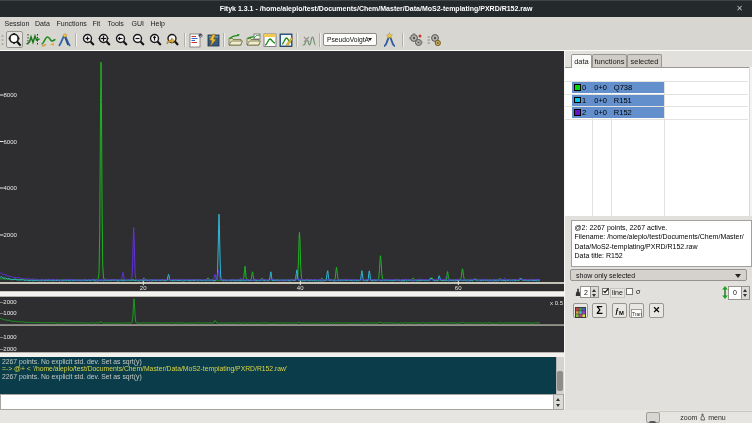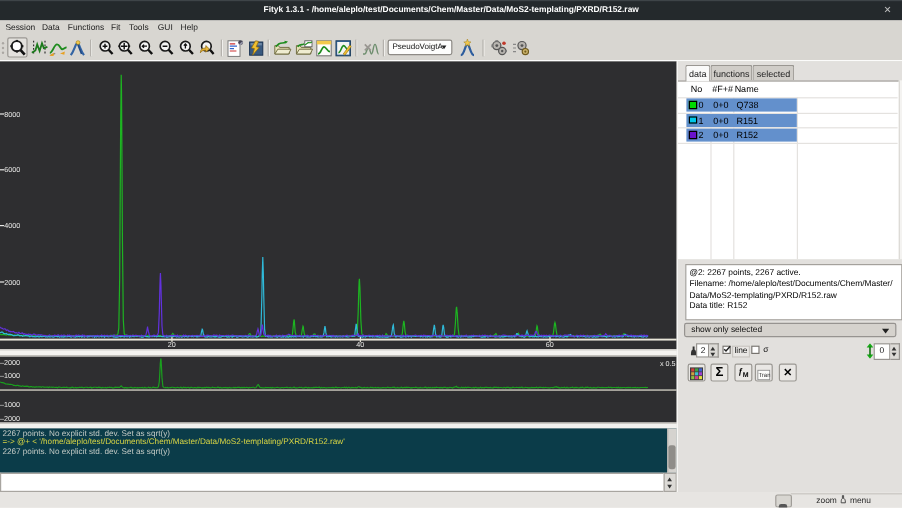--- a/index.html
+++ b/index.html
@@ -307,25 +307,20 @@
   <div id="sttext">zoom <svg width="7" height="8" style="vertical-align:-1px">
           <path d="M2 7 C2 4 2.5 3.5 3 3.5 L3 1 L4 1 L4 3.5 C5 3.5 5.5 4.5 5.5 7 Z" fill="none" stroke="#444" stroke-width="0.8"></path>
         </svg> menu</div>
 </div>
 
 <div class="abs" id="rpanel">
   <div class="tab" id="tab1">data</div>
   <div class="tab" id="tab2">functions</div>
   <div class="tab" id="tab3">selected</div>
   <div id="rtable">
-    <div class="hrow" style="top:1px">
-          <span class="rtxt" style="left:10.7px">No</span>
-          <span class="rtxt" style="left:28.6px">#F+#</span>
-          <span class="rtxt" style="left:47.2px">Name</span>
-        </div>
     <div class="rline" style="top:13px"></div>
     <div class="vline" style="left:26.7px;height:135px;top:13px"></div>
     <div class="vline" style="left:45.7px;height:135px;top:13px"></div>
     <div class="vline" style="left:98.6px;height:135px;top:13px"></div>
     <div class="selrow" style="top:14px"></div>
     <div class="selrow" style="top:26.5px"></div>
     <div class="selrow" style="top:39px"></div>
     <div class="rline" style="top:25.5px"></div>
     <div class="rline" style="top:38px"></div>
     <div class="rline" style="top:50.5px"></div>

